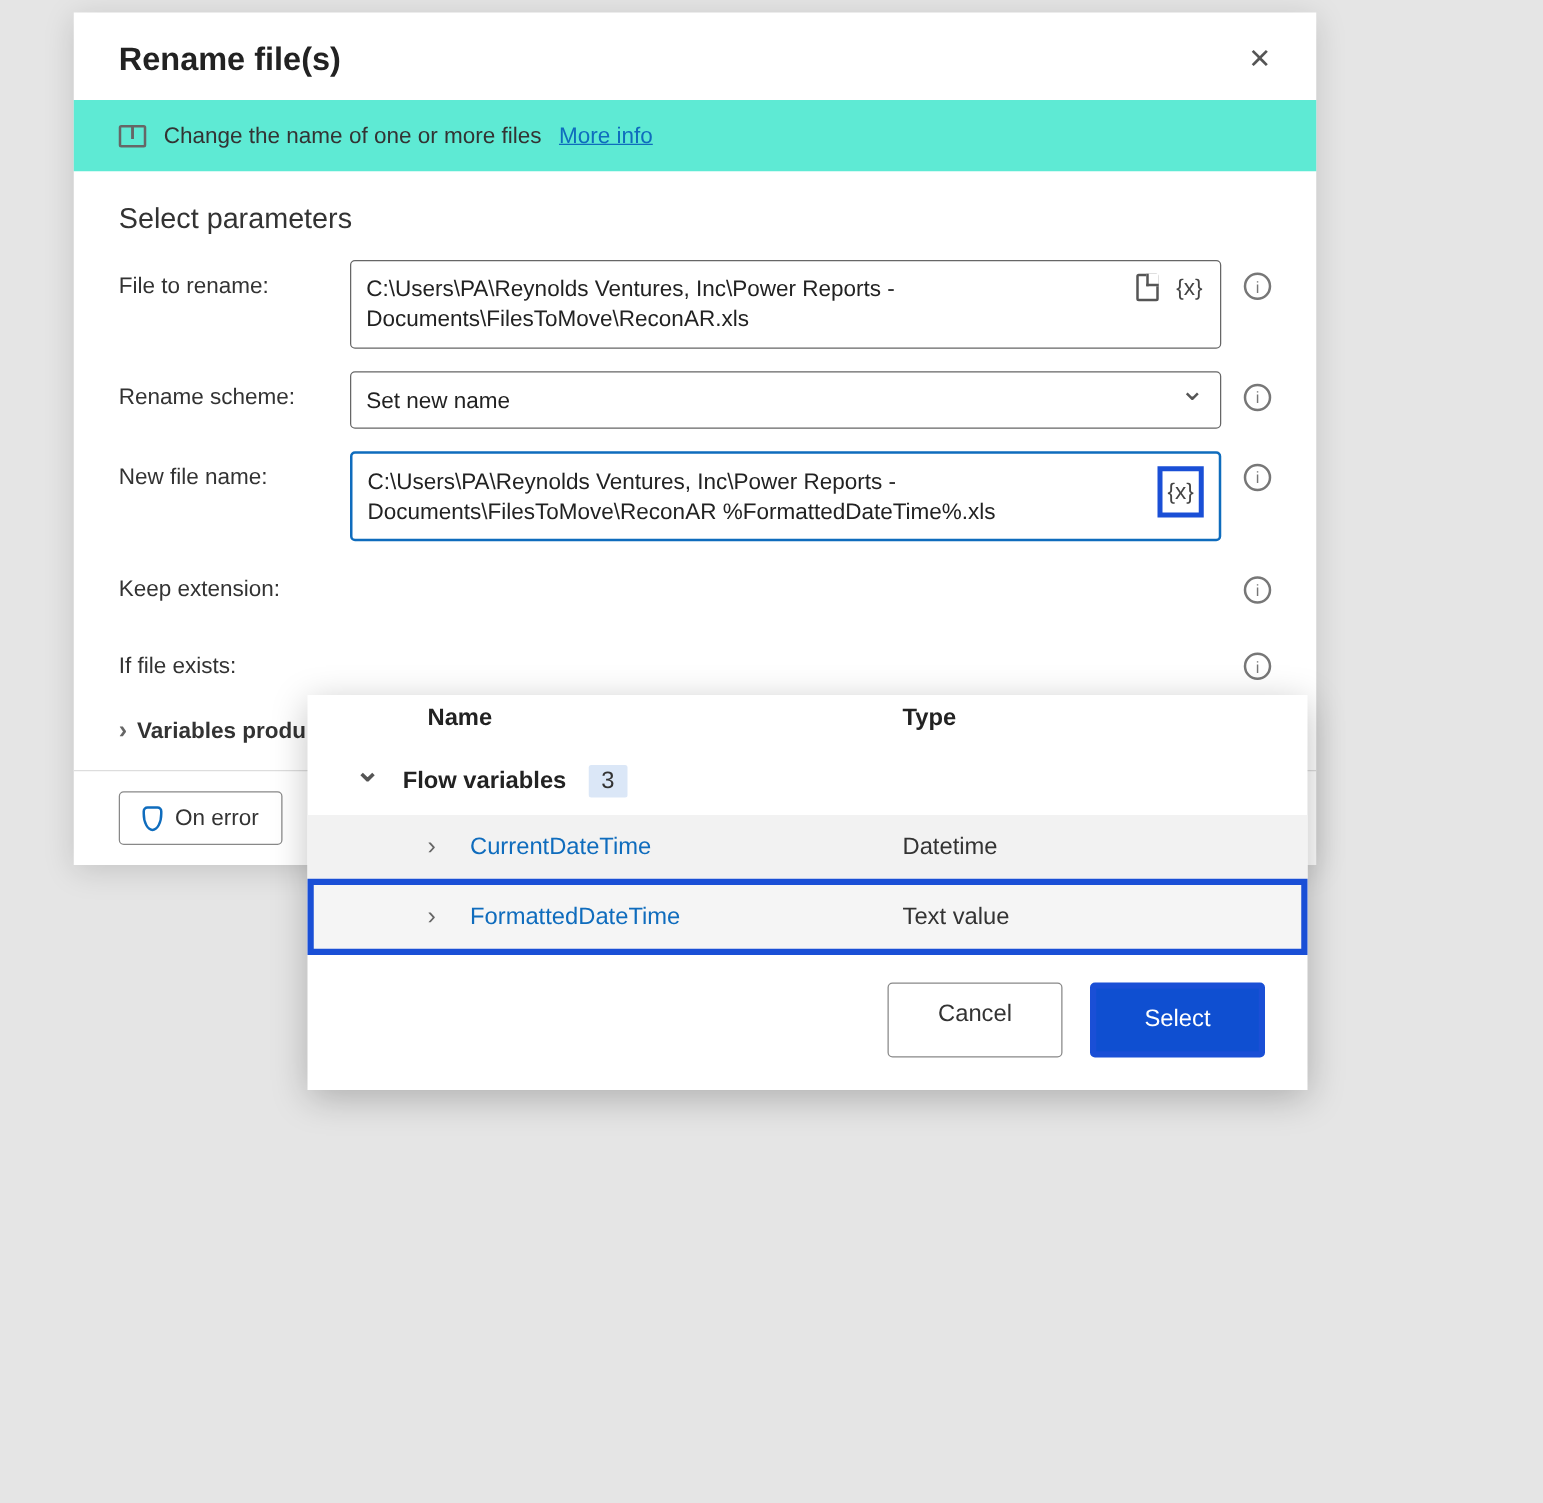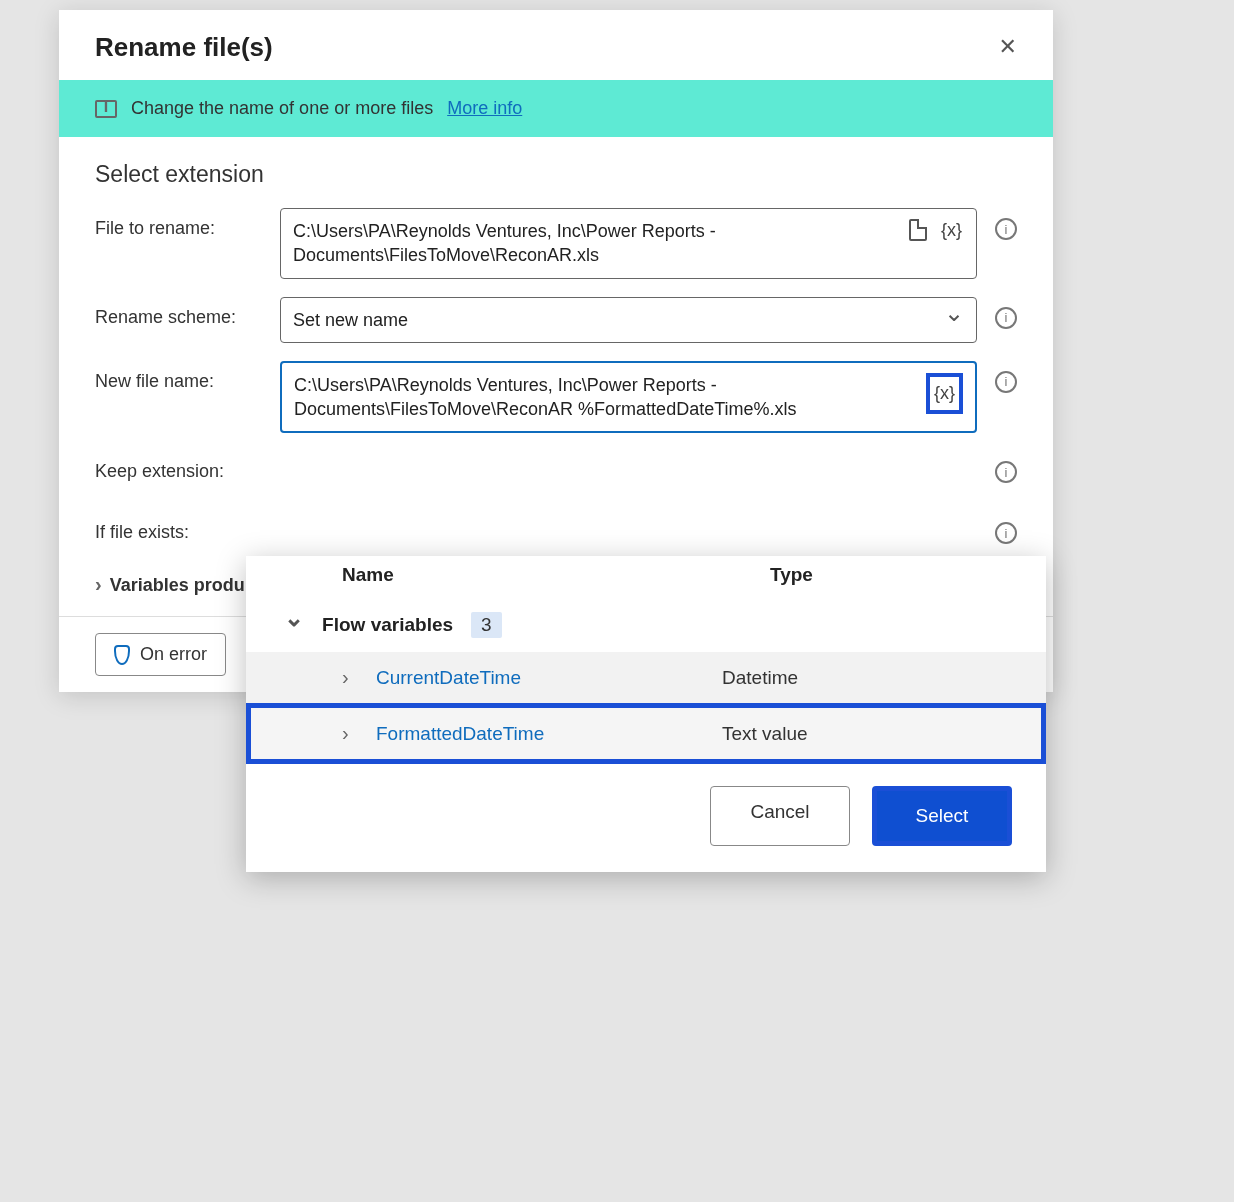--- a/index.html
+++ b/index.html
@@ -205,21 +205,21 @@
     color: #888;
   }
   .picker-headers {
     display: flex;
     padding: 8px 0 12px 96px;
     font-size: 19px;
     font-weight: 600;
     color: #222;
   }
   .picker-headers .col-name { width: 380px; }
-  .picker-headers .col-type { flex: 1; margin-left: 48px; }
+  .picker-headers .col-type { flex: 1; }
   .group-row {
     display: flex;
     align-items: center;
     padding: 14px 0 14px 38px;
     font-size: 19px;
     font-weight: 600;
     color: #222;
     gap: 18px;
   }
   .group-row .badge {
@@ -287,21 +287,21 @@
     <div class="close-x">✕</div>
   </div>
 
   <div class="info-bar">
     <span class="rename-icon"></span>
     <span>Change the name of one or more files</span>
     <span class="link">More info</span>
   </div>
 
   <div class="body">
-    <div class="sect-title">Select extension</div>
+    <div class="sect-title">Select parameters</div>
 
     <div class="row">
       <div class="label">File to rename:</div>
       <div class="field-wrap">
         <div class="field multiline">
           <div class="text">C:\Users\PA\Reynolds Ventures, Inc\Power Reports - Documents\FilesToMove\ReconAR.xls</div>
           <div class="icons">
             <span class="file-icon"></span>
             <span class="var-brace">{x}</span>
           </div>

